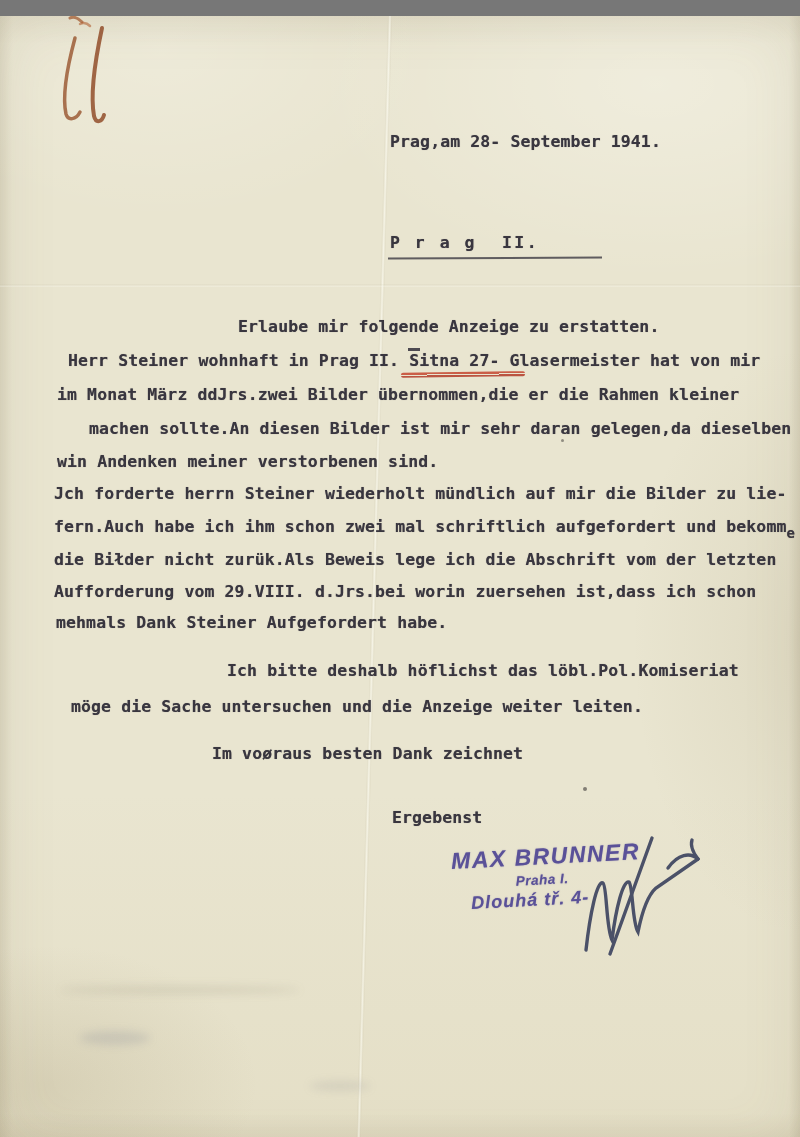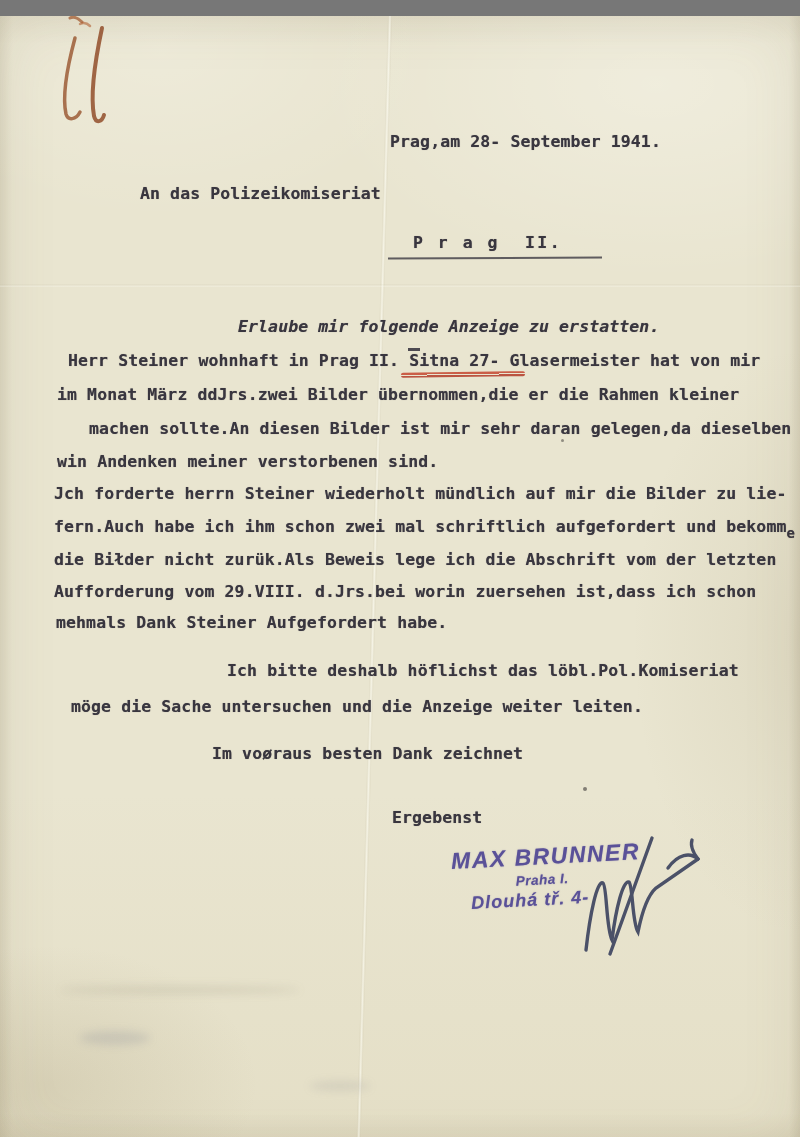--- a/index.html
+++ b/index.html
@@ -87,26 +87,25 @@
 
   <svg class="rust-svg" style="left:30px;top:0px;" width="140" height="120" viewBox="0 0 140 120">
     <path d="M52 6 C48 2 44 0 40 2" stroke="#a0542a" stroke-width="3" fill="none" opacity="0.7" stroke-linecap="round"></path>
     <path d="M45 22 C38 48 32 80 36 98 C38 105 46 104 50 96" stroke="#924922" stroke-width="3.5" fill="none" opacity="0.75" stroke-linecap="round"></path>
     <path d="M72 12 C66 40 60 78 64 100 C66 108 72 106 74 99" stroke="#8c441f" stroke-width="4" fill="none" opacity="0.8" stroke-linecap="round"></path>
     <path d="M60 10 C58 8 54 6 50 8" stroke="#b06034" stroke-width="2.5" fill="none" opacity="0.6" stroke-linecap="round"></path>
   </svg>
 
   <div class="line" style="left:390px;top:116px;">Prag,am 28- September 1941.</div>
 
-  <div class="line" style="left:140px;top:168px;">An das Polizeikomiseriat</div>
 
-  <div class="line heading" style="left:413px;top:217px;">P r a g  II.</div>
+  <div class="line heading" style="left:390px;top:217px;">P r a g  II.</div>
   <div class="heading-underline"></div>
 
-  <div class="line" style="left:238px;top:301px;font-style:italic;">Erlaube mir folgende Anzeige zu erstatten.</div>
+  <div class="line" style="left:238px;top:301px;">Erlaube mir folgende Anzeige zu erstatten.</div>
 
   <div class="line" style="left:68px;top:335px;"><span>Herr Steiner wohnhaft in Prag II. </span><span class="marked"><span>Sitna 27-</span><span class="macron"></span><span class="redline"></span></span><span> Glasermeister hat von mir</span></div>
 
   <div class="line" style="left:57px;top:369px;">im Monat März ddJrs.zwei Bilder übernommen,die er die Rahmen kleiner</div>
   <div class="line" style="left:57px;top:403px;padding-left:32px;">machen sollte.An diesen Bilder ist mir sehr daran gelegen,da dieselben</div>
   <div class="line" style="left:57px;top:436px;">win Andenken meiner verstorbenen sind.</div>
 
   <div class="line" style="left:54px;top:468px;">Jch forderte herrn Steiner wiederholt mündlich auf mir die Bilder zu lie-</div>
   <div class="line" style="left:54px;top:501px;"><span>fern.Auch habe ich ihm schon zwei mal schriftlich aufgefordert und bekomm</span><span class="drop-e">e</span></div>
   <div class="line" style="left:54px;top:534px;">die Biłder nicht zurük.Als Beweis lege ich die Abschrift vom der letzten</div>

